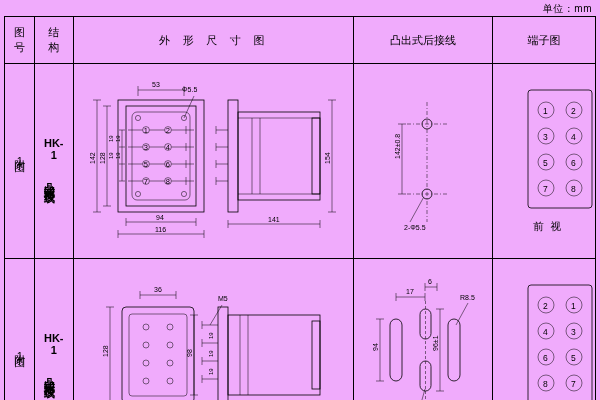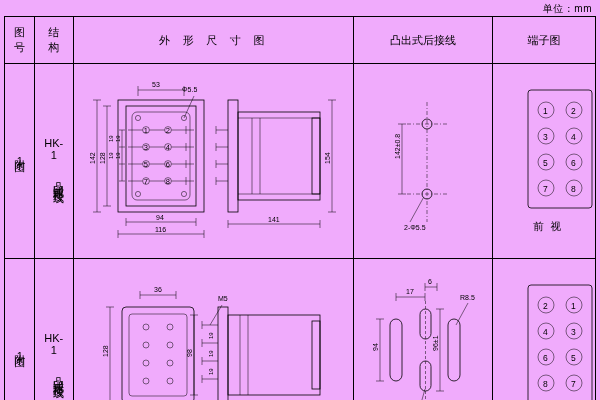--- a/index.html
+++ b/index.html
@@ -52,24 +52,25 @@
     font-size: 11px;
     display: inline-block;
   }
   .rowbody td { height: 179px; }
 
   .cellwrap { position: relative; width: 100%; height: 100%; }
 
   .struct-inner {
     display: flex;
     flex-direction: column;
-    align-items: flex-end;
+    align-items: flex-start;
     justify-content: center;
     height: 100%;
     gap: 12px;
+    font-weight: bold;
   }
   .struct-title { font-size: 11px; }
 
   svg { display: block; }
   .ln { stroke: #000; fill: none; stroke-width: 0.8; }
   .ln-thin { stroke: #000; fill: none; stroke-width: 0.5; }
   .dash { stroke: #000; fill: none; stroke-width: 0.5; stroke-dasharray: 4 2 1 2; }
   .dash2 { stroke: #000; fill: none; stroke-width: 0.5; stroke-dasharray: 3 2; }
   .dimtxt { font-size: 7px; fill: #000; font-family: "Liberation Sans", sans-serif; }
   .dimtxt6 { font-size: 6px; fill: #000; font-family: "Liberation Sans", sans-serif; }

